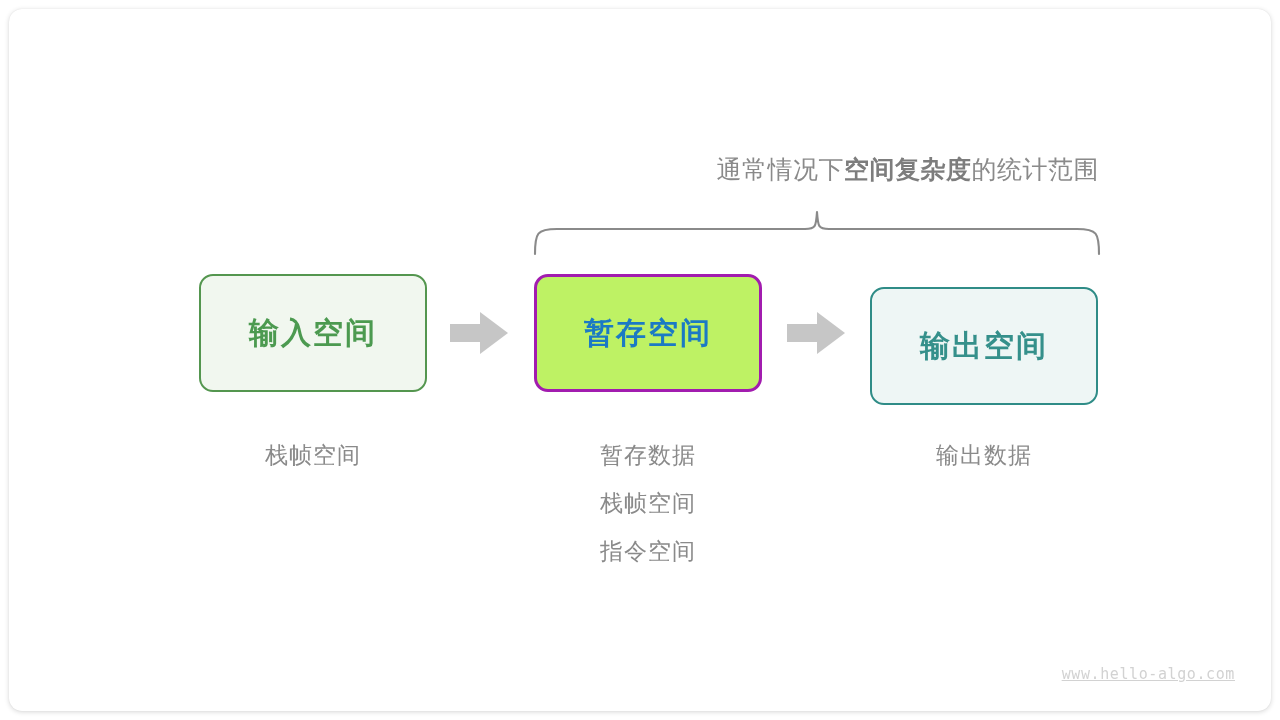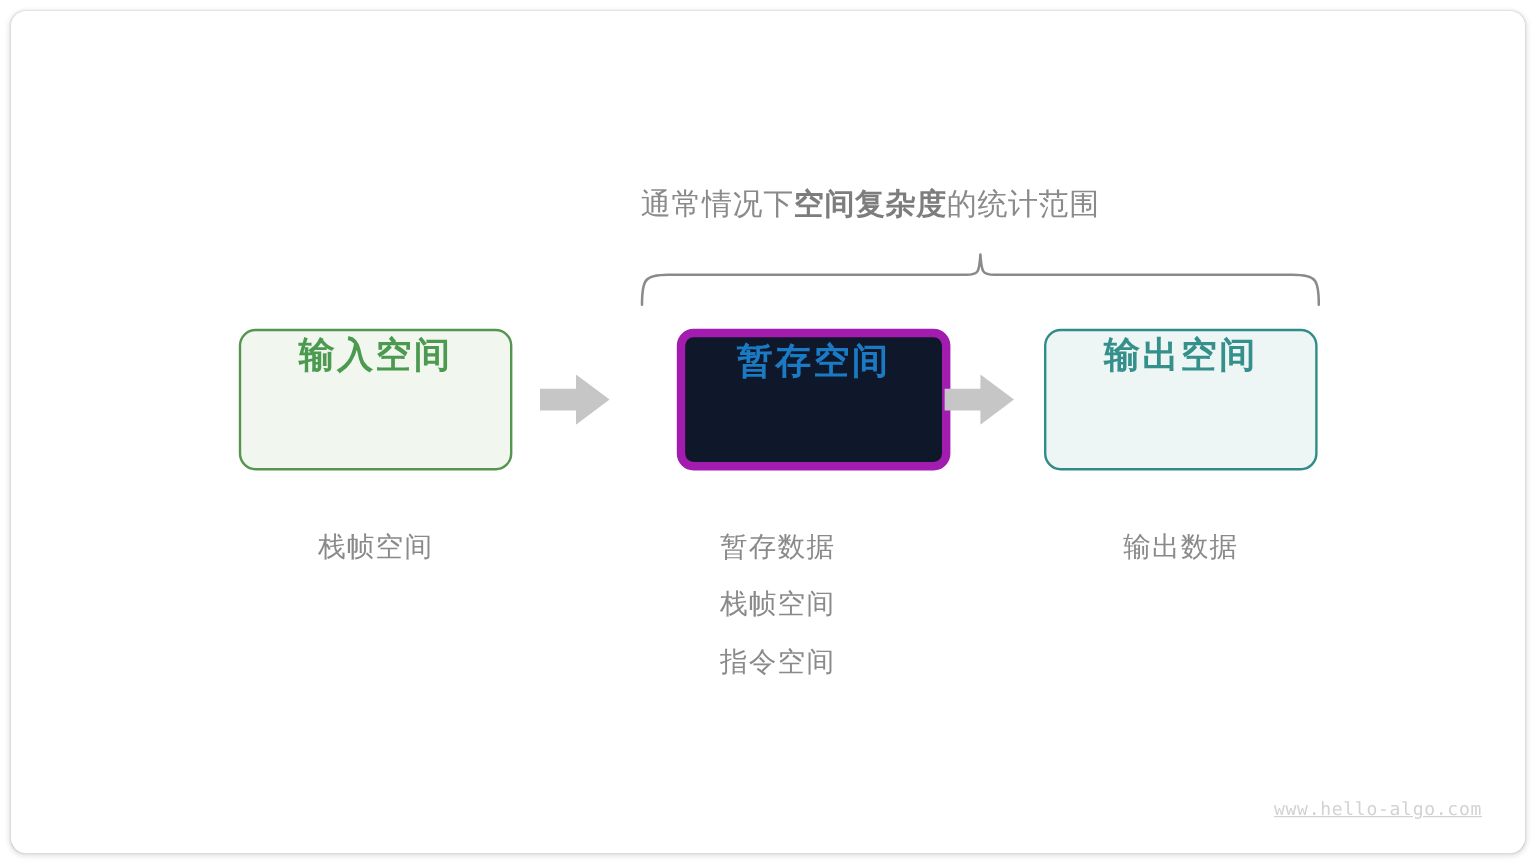--- a/index.html
+++ b/index.html
@@ -29,21 +29,21 @@
     border-radius: 13px;
     box-shadow: 0 1px 5px rgba(0,0,0,0.16), 0 0 1px rgba(0,0,0,0.10);
   }
 
   
   #brace-caption {
     position: absolute;
     left: 525px;
     top: 144px;
     width: 565px;
-    text-align: left;
+    text-align: right;
     font-size: 25px;
     color: #8a8a8a;
     letter-spacing: 0.5px;
     white-space: nowrap;
     font-family: Liberation Mono, monospace;
   }
   #brace-caption .bold {
     font-weight: bold;
     color: #7d7d7d;
   }
@@ -57,43 +57,44 @@
 
   
   .box {
     position: absolute;
     top: 265px;
     width: 228px;
     height: 118px;
     border-radius: 14px;
     box-sizing: border-box;
     display: flex;
-    align-items: flex-start;
+    align-items: center;
     justify-content: center;
     font-size: 30px;
     font-weight: bold;
     letter-spacing: 2px;
   }
   #box-input {
     left: 190px;
     border: 2px solid #54964f;
     background: #f1f7ef;
     color: #4c9a50;
   }
   #box-temp {
-    left: 555px;
-    border: 7px solid #a21caf;
-    background: #0f172a;
+    left: 525px;
+    border: 3px solid #a21caf;
+    background: #bef264;
     color: #1b7ac4;
   }
   #box-output {
     left: 861px;
     border: 2px solid #2f8c87;
     background: #eef6f5;
     color: #35908b;
+    margin-top: 13px;
   }
 
   
   .arrow {
     position: absolute;
     top: 303px;
   }
   #arrow-1 { left: 441px; }
   #arrow-2 { left: 778px; }
 

